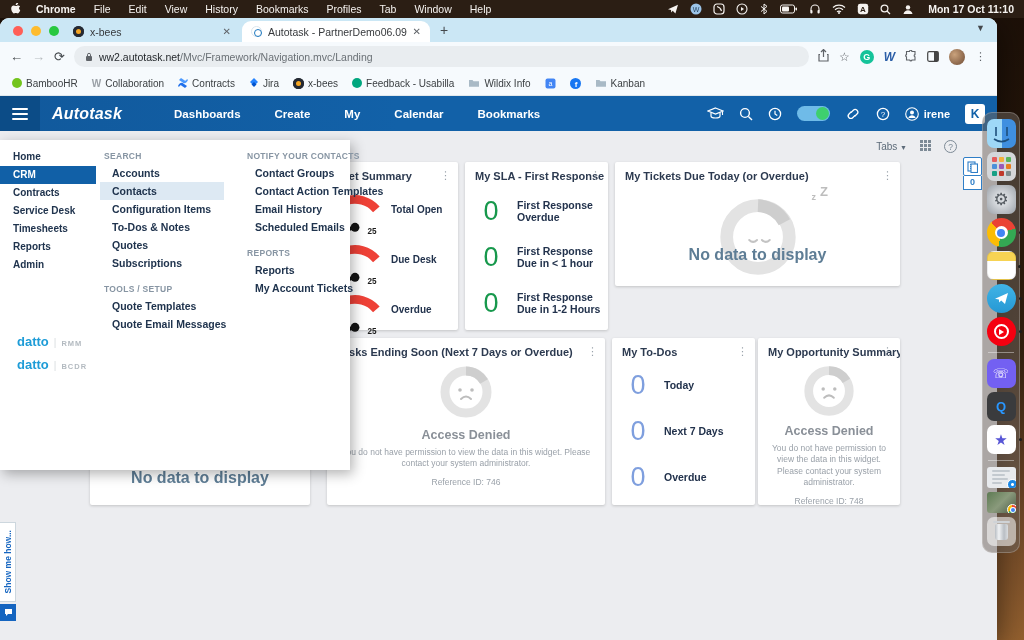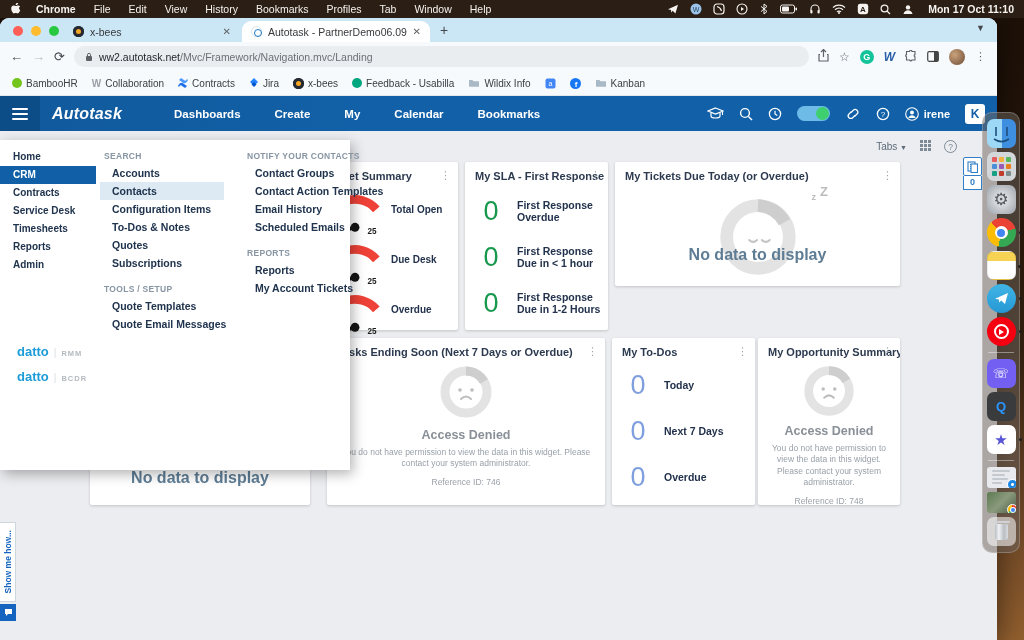--- a/index.html
+++ b/index.html
@@ -120,21 +120,21 @@
   .mp-col3 { left:231px; width:124px;margin-left:12px; }
   .mp-item { height:18px; line-height:18px; font-size:10px; font-weight:600; color:#20344e;
     padding-left:13px; white-space:nowrap; }
   .mp-col2 .mp-item, .mp-col3 .mp-item { padding-left:12px; font-size:10.5px; }
   .mp-item.selected { background:#1160a7; color:#fff; }
   .mp-item.hl { background:#dde9f3; }
   .mp-header { height:16px; line-height:16px; font-size:8.5px; font-weight:700; letter-spacing:.3px;
     color:#8795a3; padding-left:4px; white-space:nowrap; }
   .mp-gap { height:9px; }
   .brands { position:absolute; left:17px; top:194px; }
-  .brand { display:flex; align-items:baseline; gap:5px; margin-bottom:8px;margin-top:10px; }
+  .brand { display:flex; align-items:baseline; gap:5px; margin-bottom:8px; }
   .brand-name { color:#1e9cd7; font-weight:700; font-size:13px; }
   .brand-sep { color:#d8dcdf; font-size:10px; }
   .brand-suffix { color:#b3bac0; font-size:7.5px; font-weight:600; letter-spacing:1px; }
 
   
   .smh { position:absolute; left:0; top:522px; width:16px; height:80px; background:#fff;
     border:1px solid #cdd7de; border-left:none; z-index:60; display:flex; align-items:center; justify-content:center; }
   .smh-label { writing-mode:vertical-rl; transform:rotate(180deg); font-size:8.5px; color:#1565c0;
     font-weight:600; white-space:nowrap; }
   .smh-icon { position:absolute; left:0; top:604px; width:16px; height:17px; background:#1565c0;

